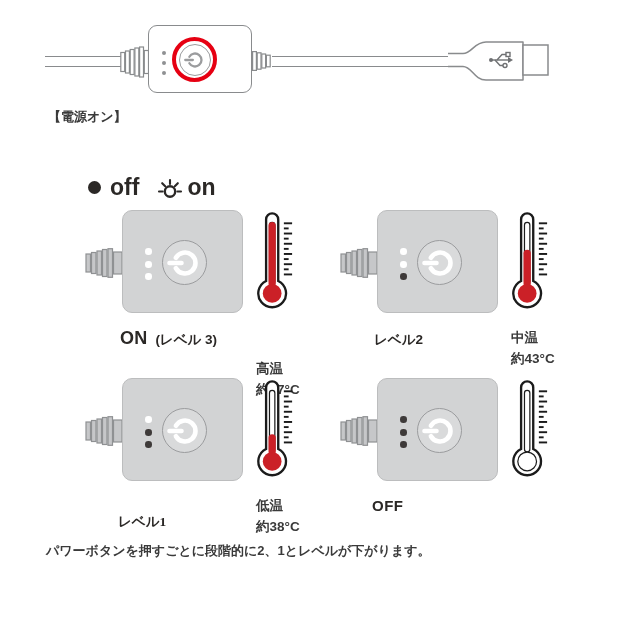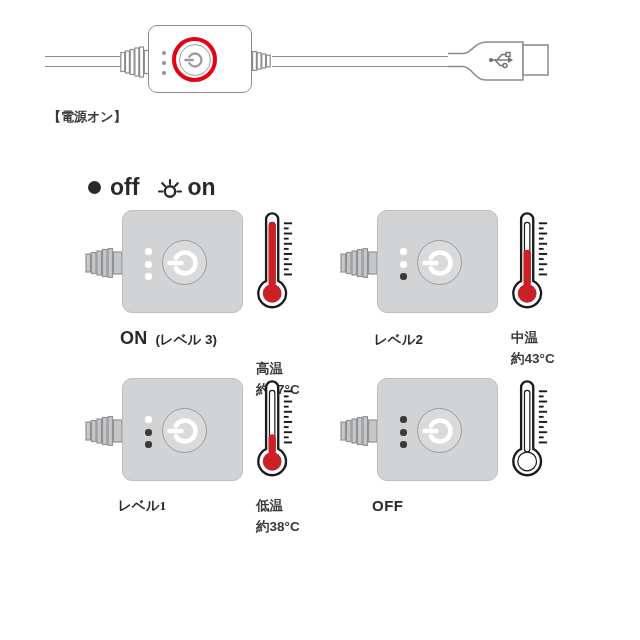--- a/index.html
+++ b/index.html
@@ -237,21 +237,21 @@
         <line x1="35.5" y1="46" x2="41" y2="46" stroke="#1b1b1b" stroke-width="2.2"></line>
         <line x1="35.5" y1="51.900000000000006" x2="45" y2="51.900000000000006" stroke="#1b1b1b" stroke-width="2.2"></line>
         <line x1="35.5" y1="57.800000000000004" x2="41" y2="57.800000000000004" stroke="#1b1b1b" stroke-width="2.2"></line>
         <line x1="35.5" y1="63.7" x2="45" y2="63.7" stroke="#1b1b1b" stroke-width="2.2"></line>
         <line x1="35.5" y1="69.6" x2="41" y2="69.6" stroke="#1b1b1b" stroke-width="2.2"></line>
         <line x1="35.5" y1="75.5" x2="45" y2="75.5" stroke="#1b1b1b" stroke-width="2.2"></line>
         <rect x="18.9" y="15.5" width="6.2" height="71" rx="3.1" fill="#fff" stroke="#1b1b1b" stroke-width="1.4"></rect>
         <rect x="17.8" y="66.12" width="8.4" height="23.879999999999995" rx="4.2" fill="#cb2027"></rect>
         <circle cx="22" cy="97.4" r="10.8" fill="#cb2027"></circle>
       </svg>
-    <div class="plabel" style="left:118px;top:497px;font-family:Liberation Serif, serif;">
+    <div class="plabel" style="left:118px;top:513px;font-family:Liberation Serif, serif;">
       <span>レベル1</span>
     </div>
     <div class="temp" style="left:256px;top:495px;">
       <div>低温</div>
       <div>約38°C</div>
     </div>
   </div>
 
   <div>
     <svg style="position:absolute;left:340px;top:416px;" width="37" height="30" viewBox="0 0 37 30">
@@ -288,18 +288,19 @@
         <line x1="35.5" y1="75.5" x2="45" y2="75.5" stroke="#1b1b1b" stroke-width="2.2"></line>
         <rect x="18.9" y="15.5" width="6.2" height="71" rx="3.1" fill="#fff" stroke="#1b1b1b" stroke-width="1.4"></rect>
         <circle cx="22" cy="97.4" r="10.8" fill="#fff" stroke="#1b1b1b" stroke-width="1.4"></circle>
       </svg>
     <div class="plabel offlbl" style="left:372px;top:497px;">
       <span>OFF</span>
     </div>
   </div>
 
   <div class="textblock" style="left:46px;top:543px;">
+    <div>パワーボタンを押すごとに段階的に2、1とレベルが下がります。</div>
   </div>
 
   <div class="notes">
   </div>
 
 </div>
 
 </body></html>

